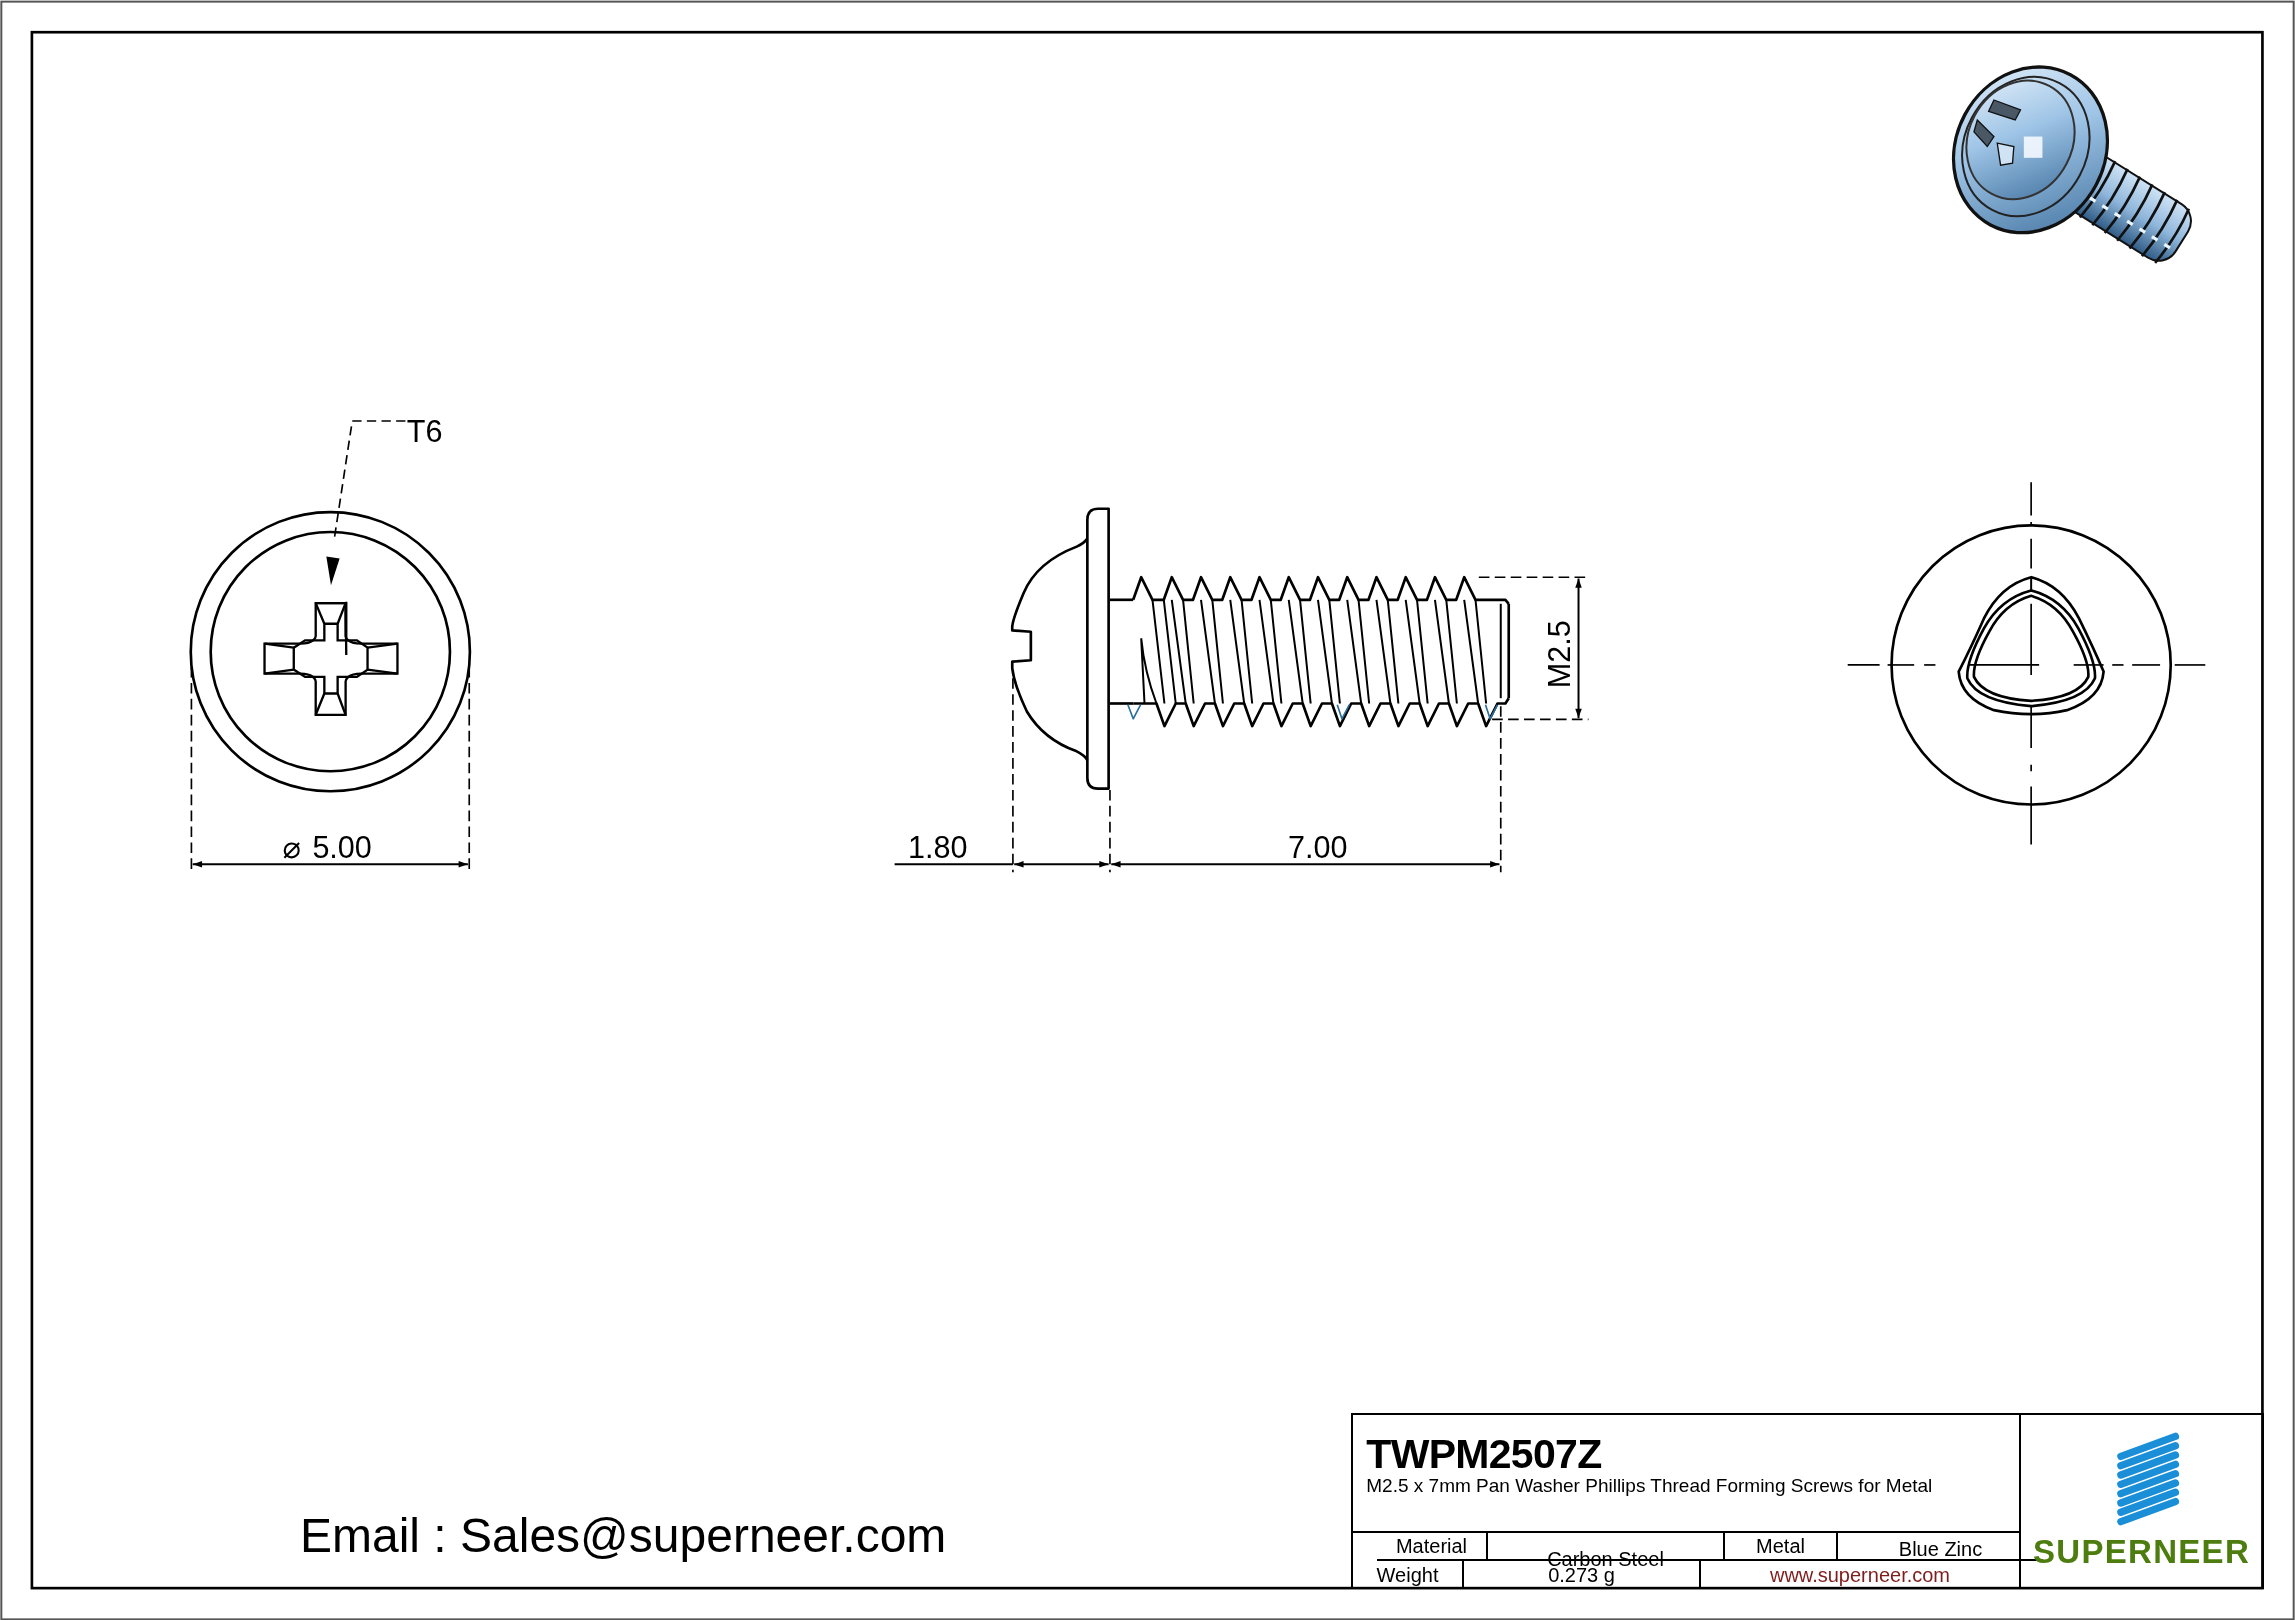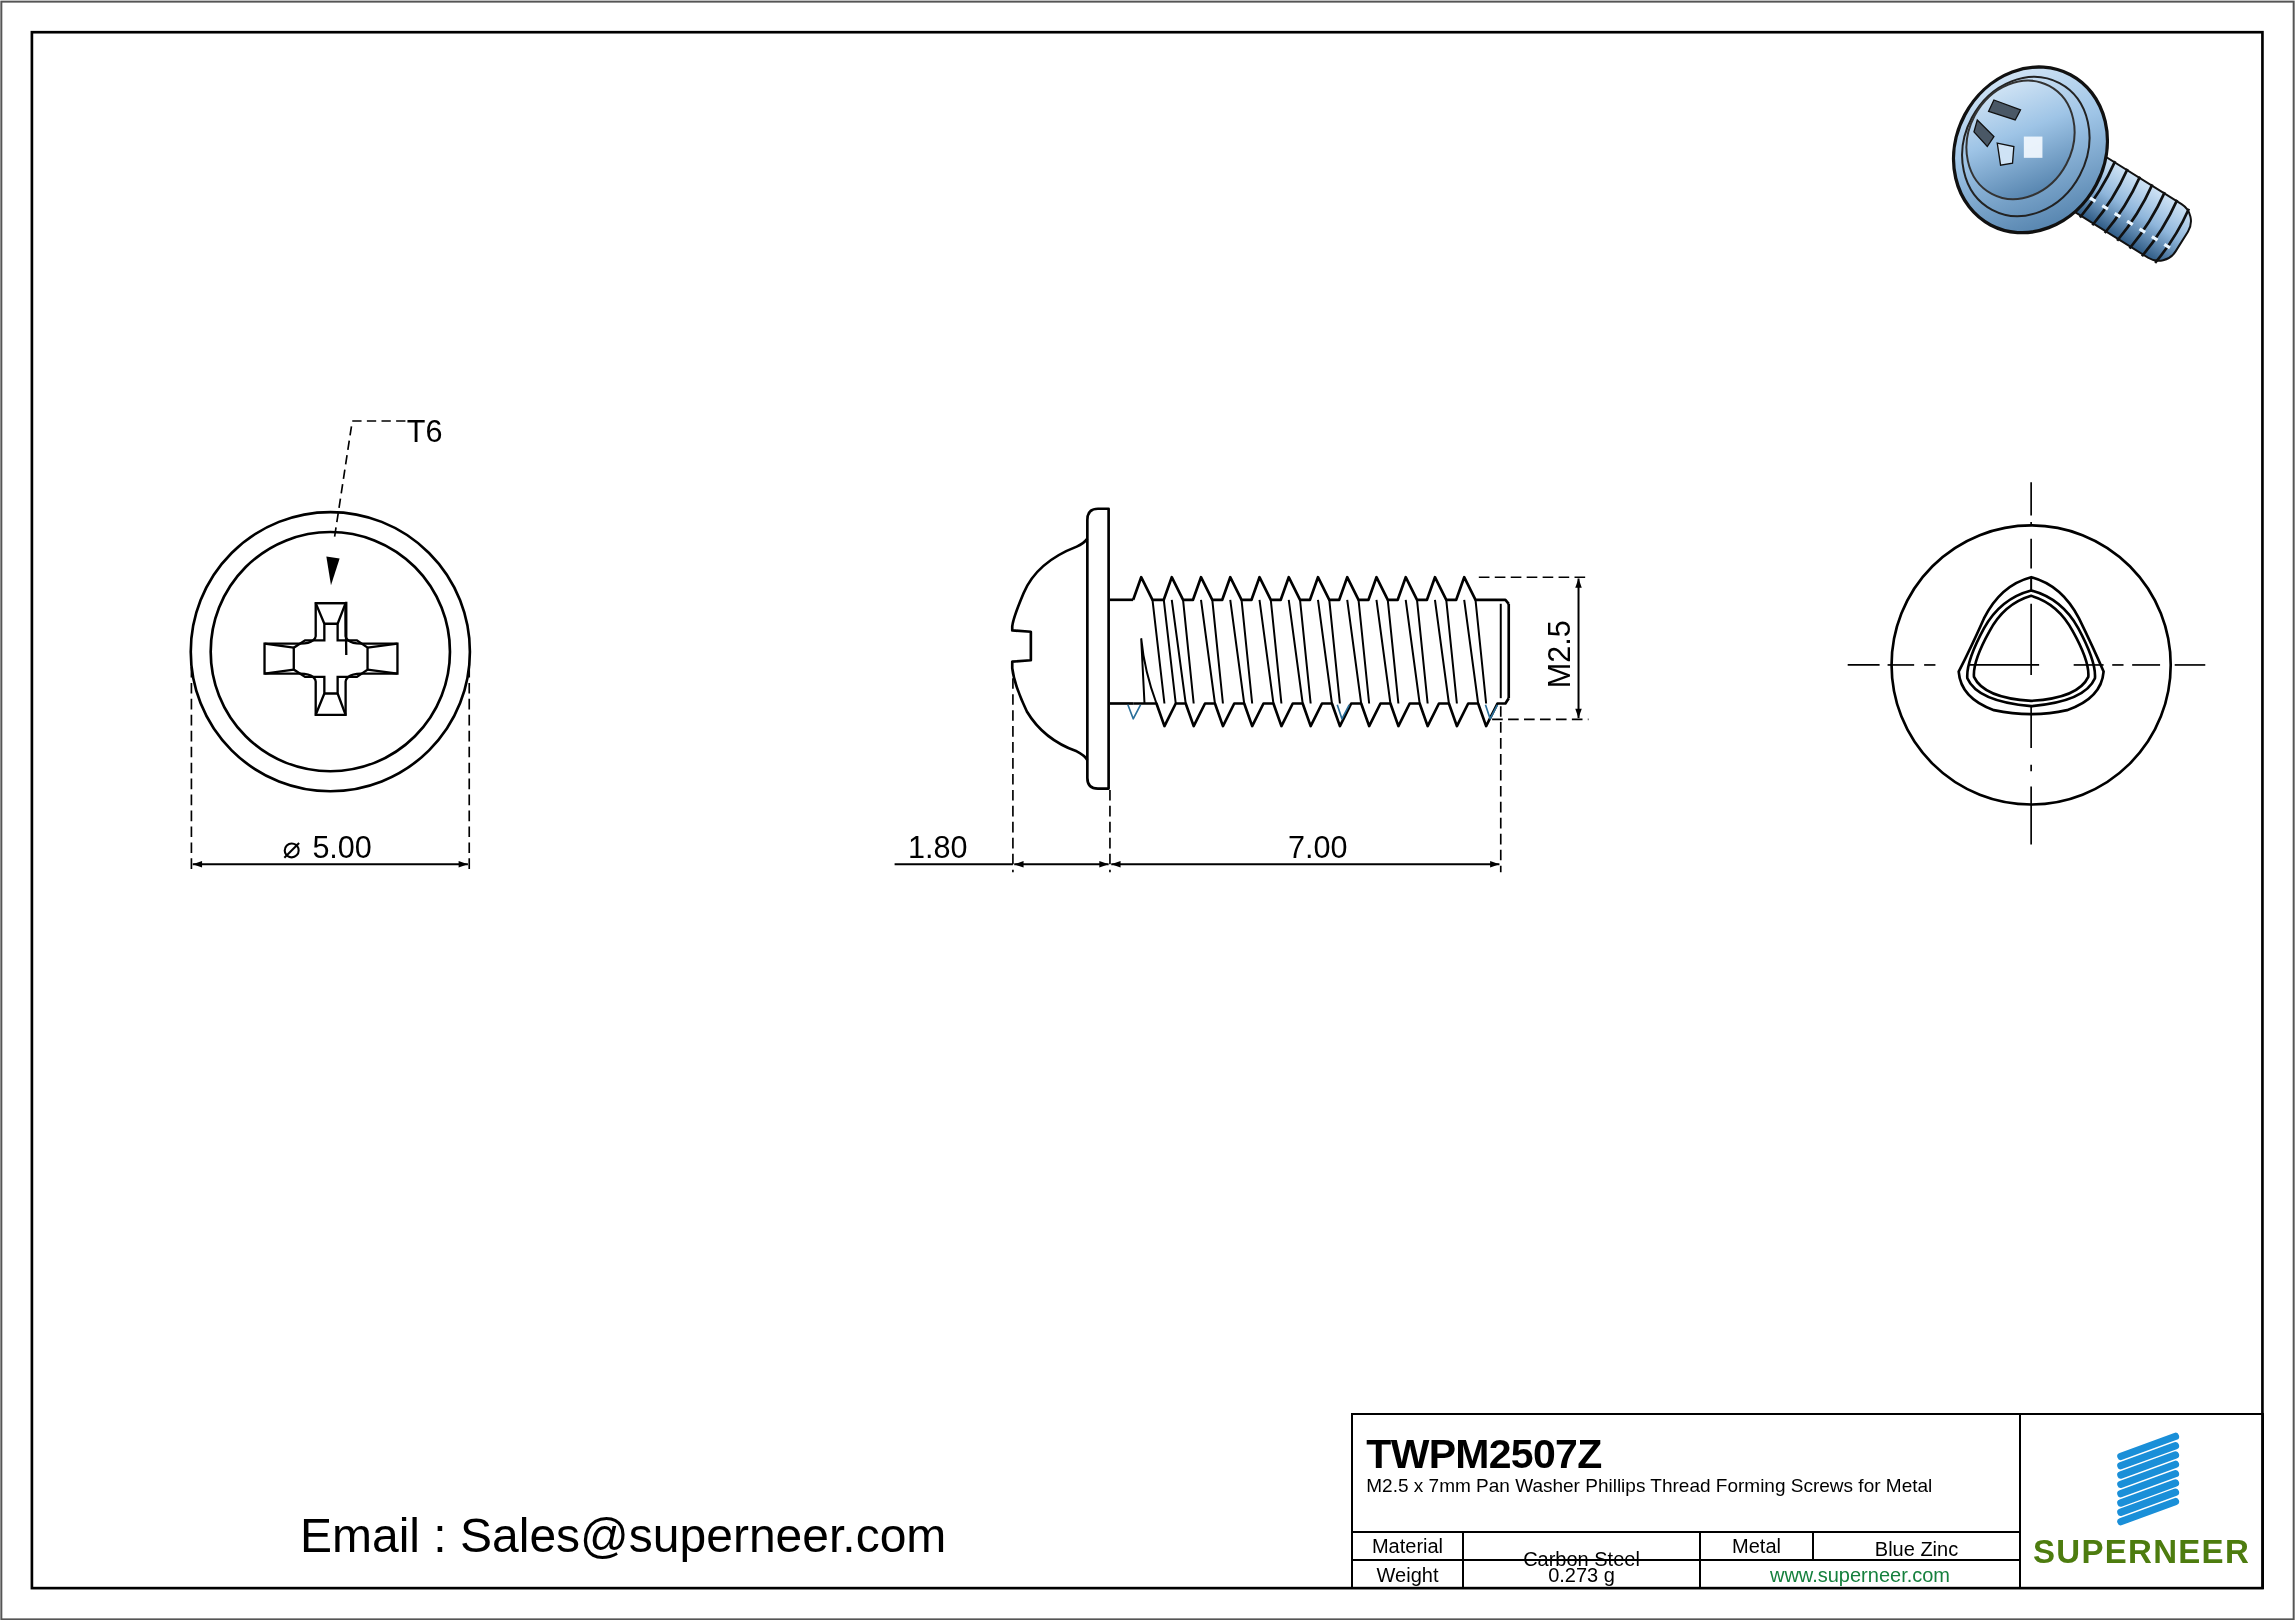--- a/index.html
+++ b/index.html
@@ -10,21 +10,21 @@
   .title-block { position: absolute; left: 1351px; top: 1413px; width: 913px; height: 176px; border: 2px solid #000; box-sizing: border-box; }
   .tb-part { position: absolute; left: 13.3px; top: 16px; font-size: 41px; font-weight: bold; letter-spacing: -0.7px; }
   .tb-desc { position: absolute; left: 13.3px; top: 60px; font-size: 19px; }
   .tb-grid { position: absolute; left: 0; top: 116px; width: 666px; height: 58px; border-top: 2px solid #000; box-sizing: border-box; }
   .tb-row { position: absolute; left: 0; width: 100%; display: flex; }
   .tb-row .c { border-right: 2px solid #000; box-sizing: border-box; display: flex; align-items: center; justify-content: center; font-size: 20px; height: 100%; }
   .tb-row .c:last-child { border-right: none; }
   .tb-logo { position: absolute; left: 666px; top: 0; width: 243px; height: 172px; border-left: 2px solid #000; box-sizing: border-box; }
   .logo-word { position: absolute; left: 0; width: 100%; top: 118px; text-align: center; font-size: 33px; font-weight: bold; color: #4d7c0f; letter-spacing: 1.3px; }
   .email { position: absolute; left: 300px; top: 1508px; font-size: 48px; font-family: "Liberation Sans", sans-serif; color: #000; }
-  .web { color: #15803d; }
+  .web { color: #7f1d1d; }
 </style>
 </head>
 <body>
 
 <svg class="sheet" viewBox="0 0 3453 2438" xmlns="http://www.w3.org/2000/svg">
   <defs>
     <marker id="arr" viewBox="0 0 10 10" refX="10" refY="5" markerWidth="40" markerHeight="14" markerUnits="userSpaceOnUse" orient="auto-start-reverse">
       <path d="M0,1.5 L10,5 L0,8.5 Z" fill="#000"></path>
     </marker>
     <linearGradient id="zinc" x1="0" y1="0" x2="1" y2="1">
@@ -175,21 +175,21 @@
     <rect x="115" y="135" width="28" height="32" fill="#f4faff" opacity="0.9"></rect>
   </g>
 </svg>
 
 <div class="email">Email : Sales@superneer.com</div>
 
 <div class="title-block">
   <div class="tb-part">TWPM2507Z</div>
   <div class="tb-desc">M2.5 x 7mm Pan Washer Phillips Thread Forming Screws for Metal</div>
   <div class="tb-grid">
-    <div class="tb-row" style="top:0; height:28px; border-bottom:2px solid #000; box-sizing:border-box;">
+    <div class="tb-row" style="top:0; height:28px; border-bottom:2px solid #000; box-sizing:border-box;margin-left:24px;">
       <div class="c" style="width:111px;">Material</div>
       <div class="c" style="width:237px; align-items:flex-start; padding-top:15px;">Carbon Steel</div>
       <div class="c" style="width:113px;">Metal</div>
       <div class="c" style="width:205px; align-items:flex-start; padding-top:5px;">Blue Zinc</div>
     </div>
     <div class="tb-row" style="top:28px; height:28px;">
       <div class="c" style="width:111px;">Weight</div>
       <div class="c" style="width:237px;">0.273 g</div>
       <div class="c web" style="width:318px;">www.superneer.com</div>
     </div>

